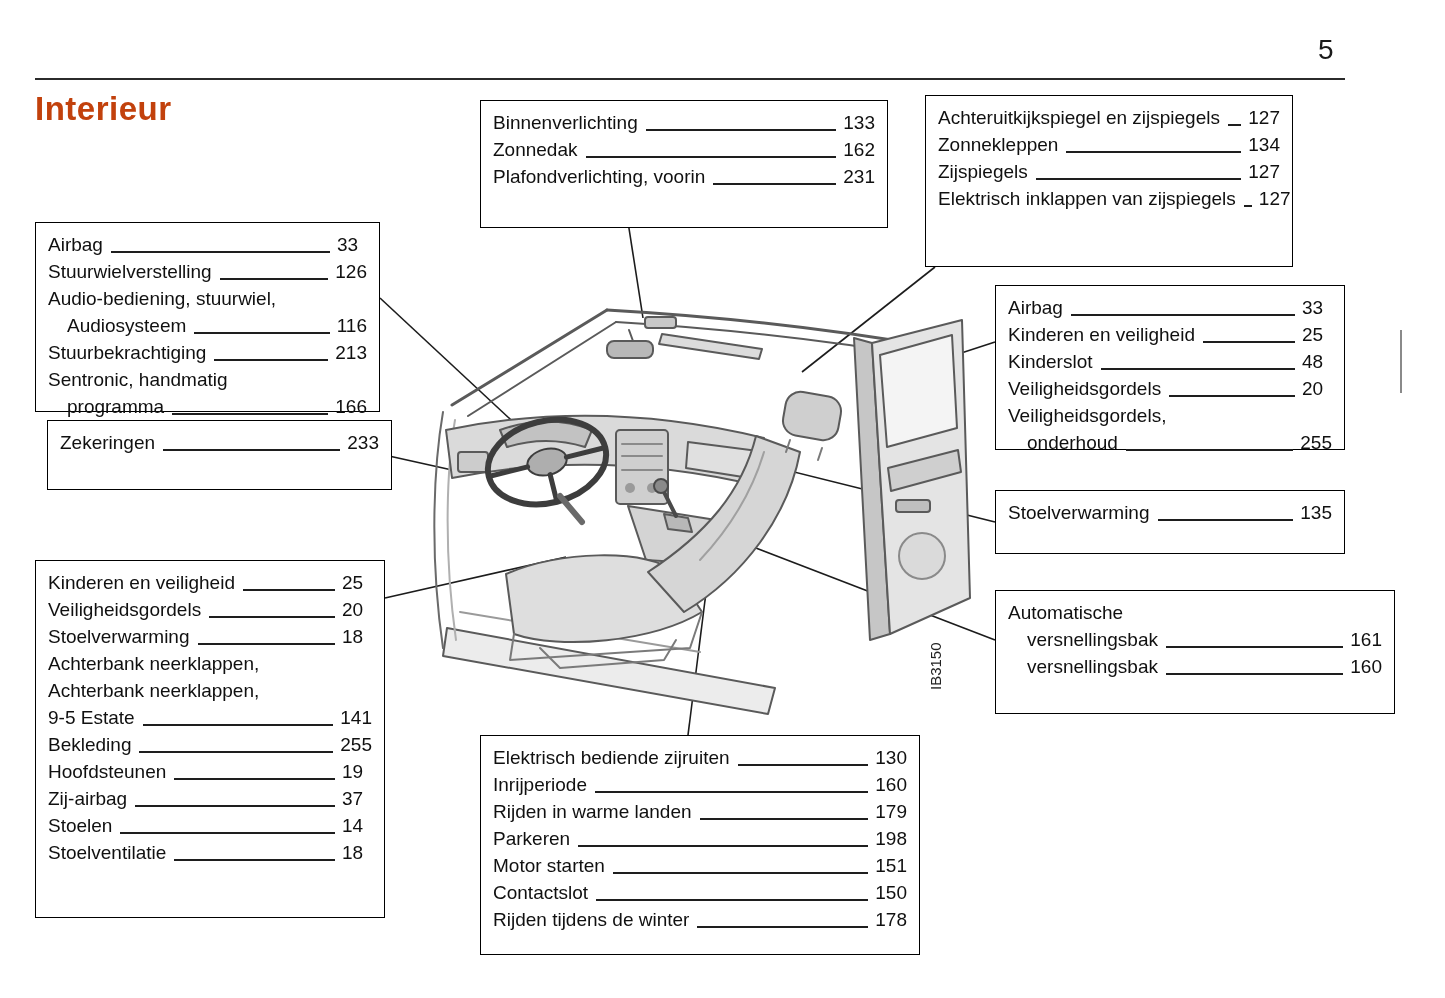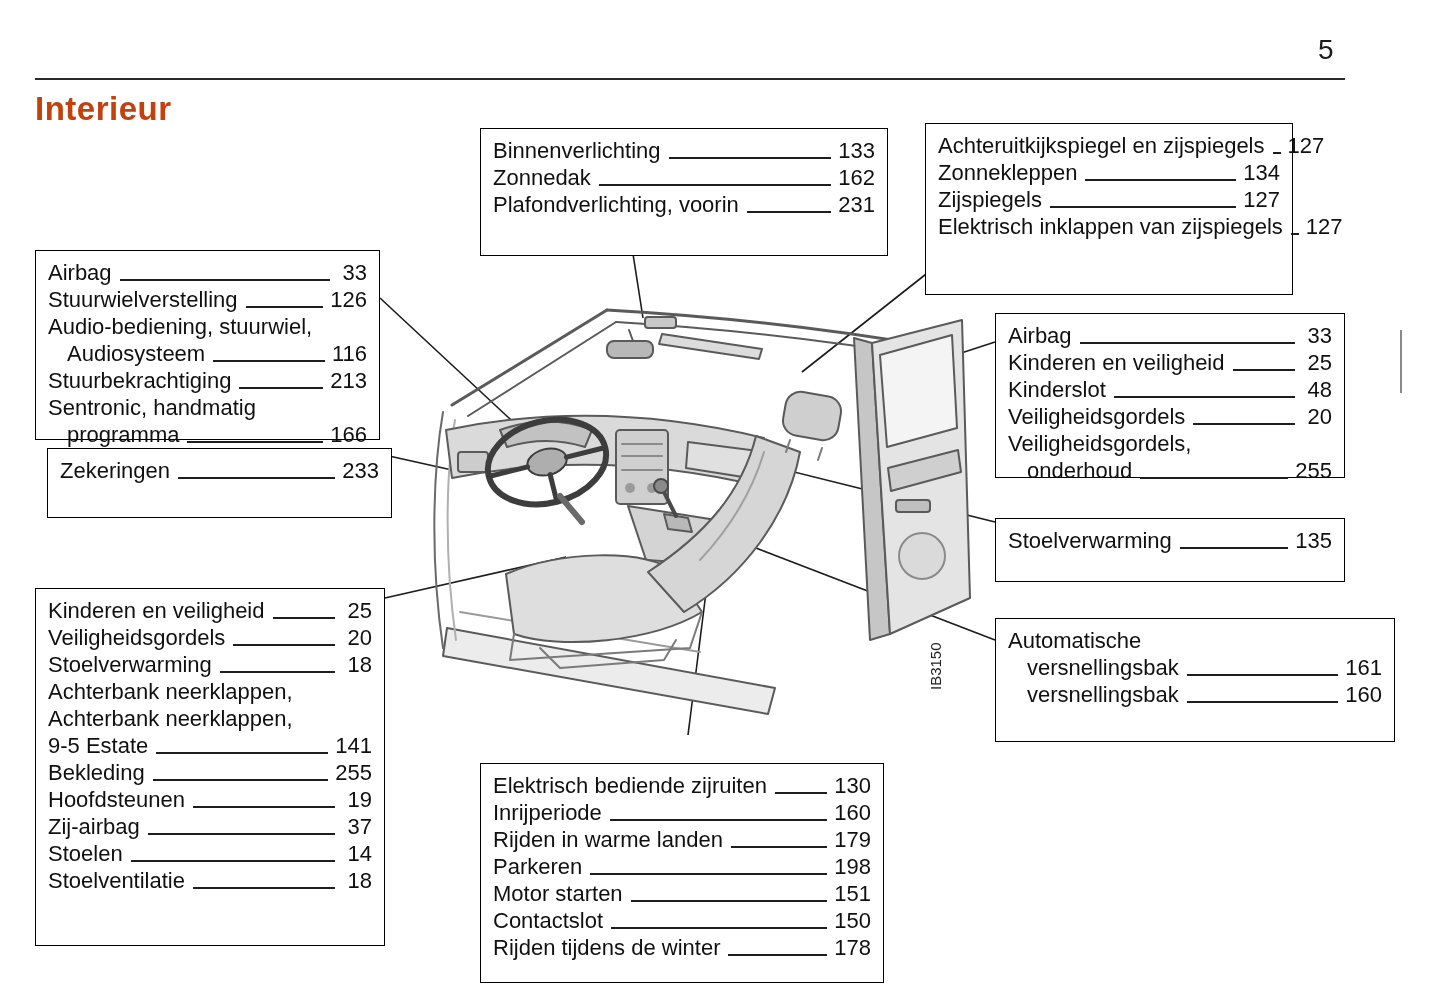--- a/index.html
+++ b/index.html
@@ -34,47 +34,46 @@
     position: absolute; inset: 0;
     width: 1445px; height: 998px;
     z-index: 1;
   }
 
   .callout {
     position: absolute; z-index: 2;
     background: #ffffff;
     border: 1.5px solid #000;
     padding: 8px 12px;
-    font-size: 22px;
+    font-size: 19px;
     color: #101010;
-    margin-top: 28px;
   }
   .row {
     display: flex; align-items: flex-end;
     line-height: 27px; white-space: nowrap;
   }
   .row.indent .lbl { padding-left: 19px; }
   .lbl { flex: 0 0 auto; }
   .leader {
     flex: 1 1 auto; min-width: 8px; height: 0;
     border-bottom: 2px solid #1e1e1e;
     margin: 0 7px 5px 8px;
   }
-  .pg { flex: 0 0 auto; min-width: 30px; text-align: right; }
+  .pg { flex: 0 0 auto; min-width: 30px; text-align: left; }
 
   
   #box-top-center    { left: 480px; top: 100px; width: 408px; height: 128px; }
   #box-top-right     { left: 925px; top:  95px; width: 368px; height: 172px; }
   #box-left-controls { left:  35px; top: 222px; width: 345px; height: 190px; }
   #box-left-fuses    { left:  47px; top: 420px; width: 345px; height:  70px; }
   #box-right-safety  { left: 995px; top: 285px; width: 350px; height: 165px; }
   #box-right-glovebox{ left: 995px; top: 490px; width: 350px; height:  64px; }
   #box-right-gearbox { left: 995px; top: 590px; width: 400px; height: 124px; }
   #box-left-seats    { left:  35px; top: 560px; width: 350px; height: 358px; }
-  #box-bottom-center { left: 480px; top: 735px; width: 404px; height: 220px; }
+  #box-bottom-center { left: 480px; top: 735px; width: 440px; height: 220px; }
 </style>
 </head>
 <body>
 
 <div class="page">
 
   <div class="page-number">5</div>
   <div class="top-rule"></div>
   <h1 class="title">Interieur</h1>
   <div class="binding-mark"></div>

